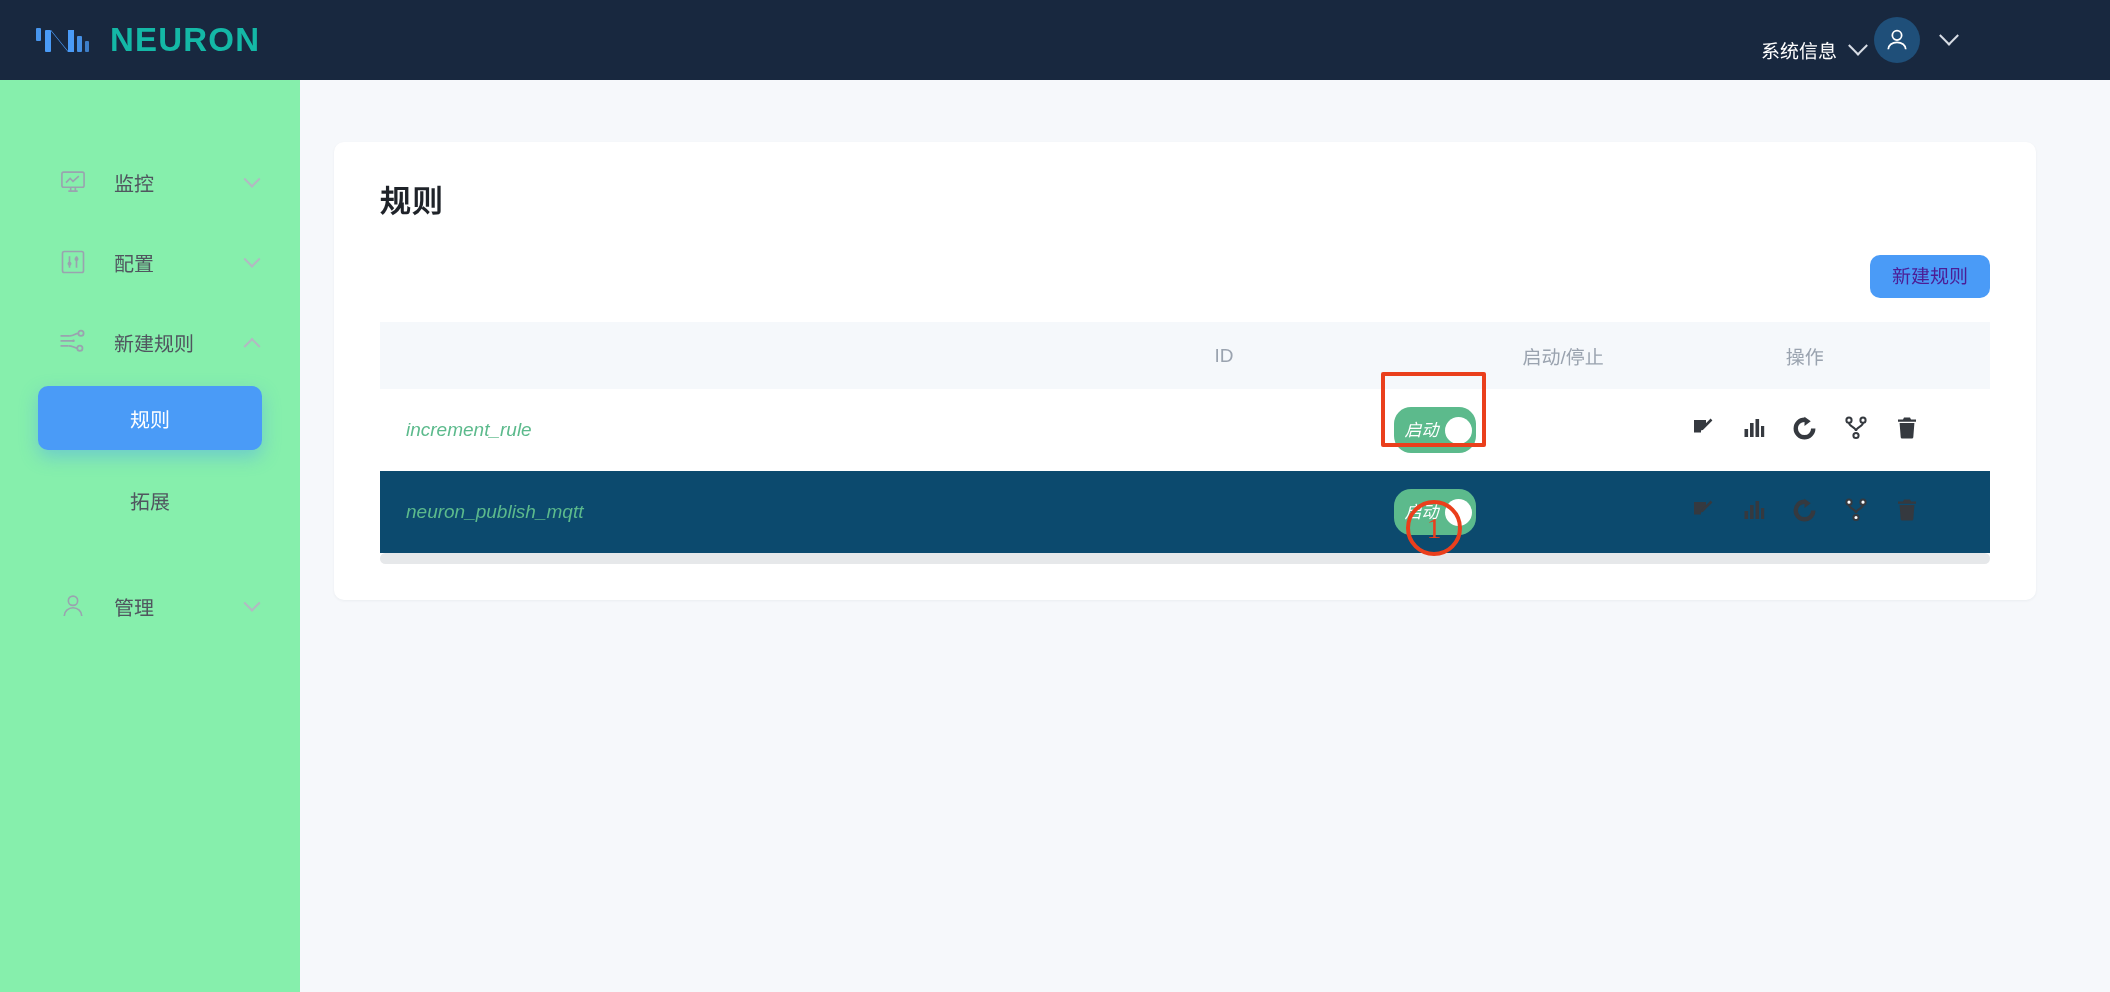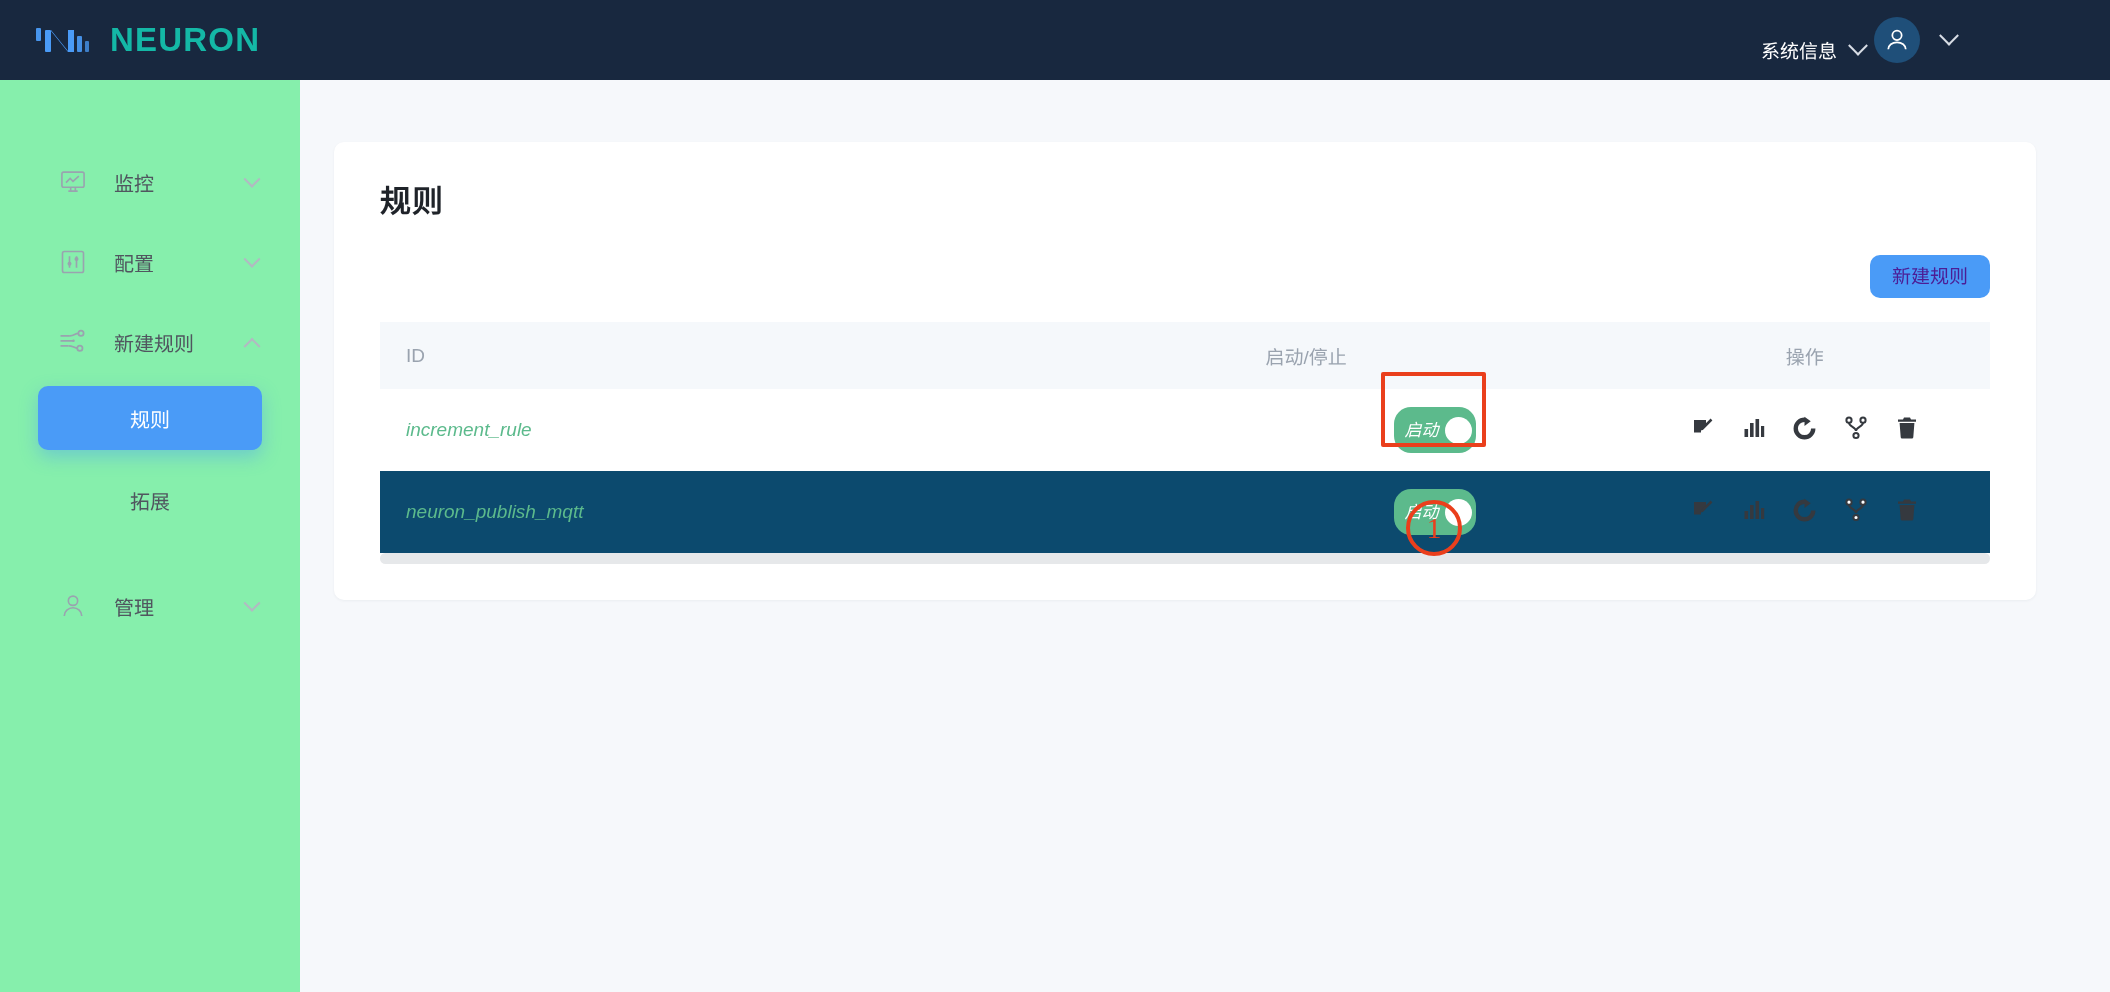--- a/index.html
+++ b/index.html
@@ -236,21 +236,21 @@
     width: 100%;
     border-collapse: collapse;
     table-layout: fixed;
   }
 
   table.rules thead th {
     background: #f5f8fb;
     font-size: 19px;
     font-weight: 400;
     color: #9aa3af;
-    text-align: left;
+    text-align: right;
     padding: 20px 16px;
     height: 62px;
   }
 
   th.col-id { width: 54%; padding-left: 26px !important; }
   th.col-toggle { width: 23%; text-align: left; }
   th.col-ops { width: 23%; text-align: center !important; }
 
   table.rules tbody td {
     padding: 18px 16px;

